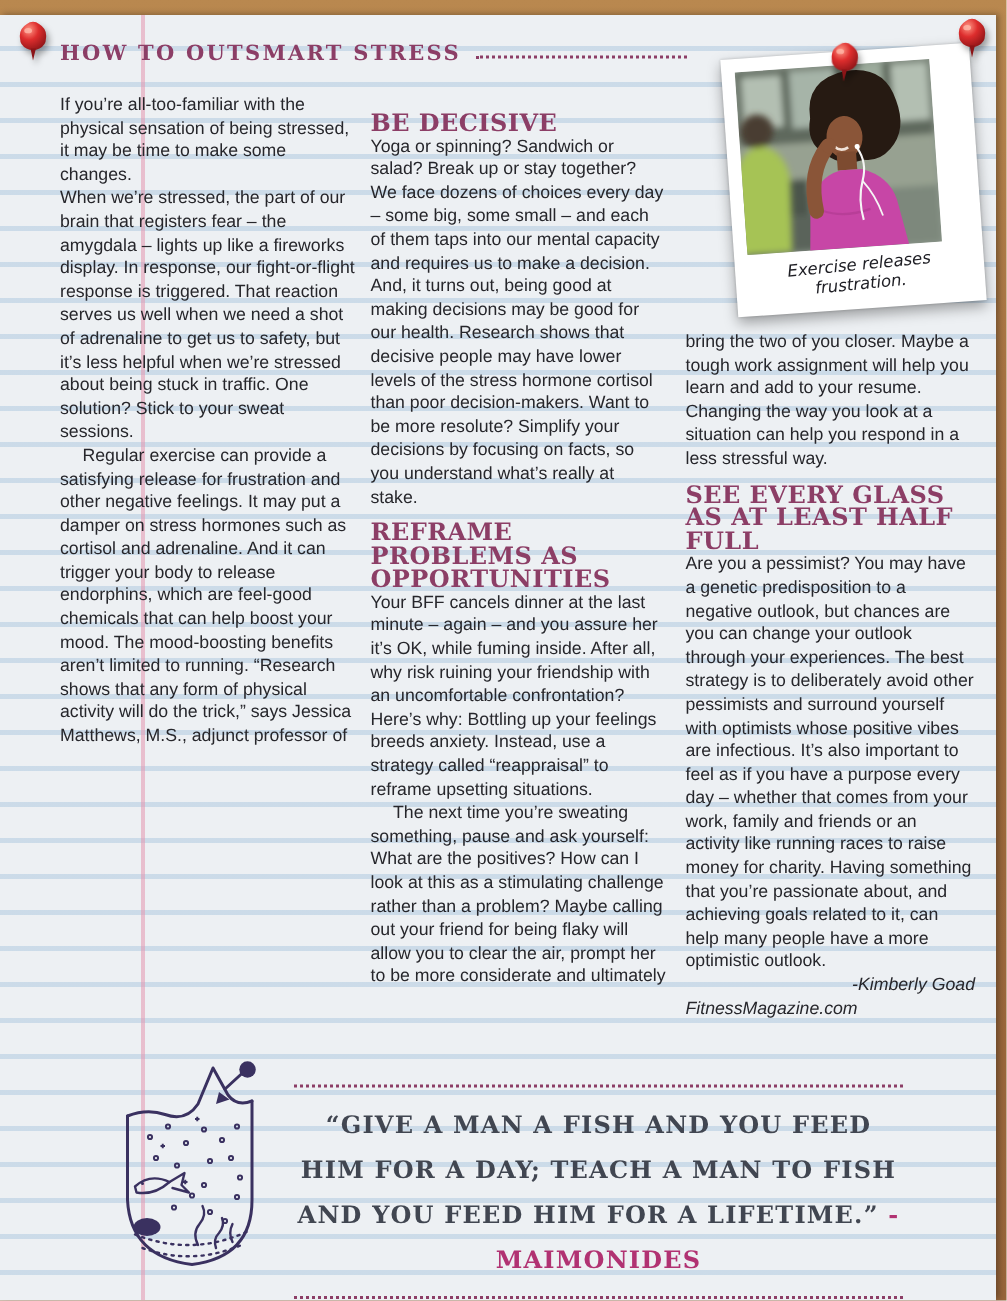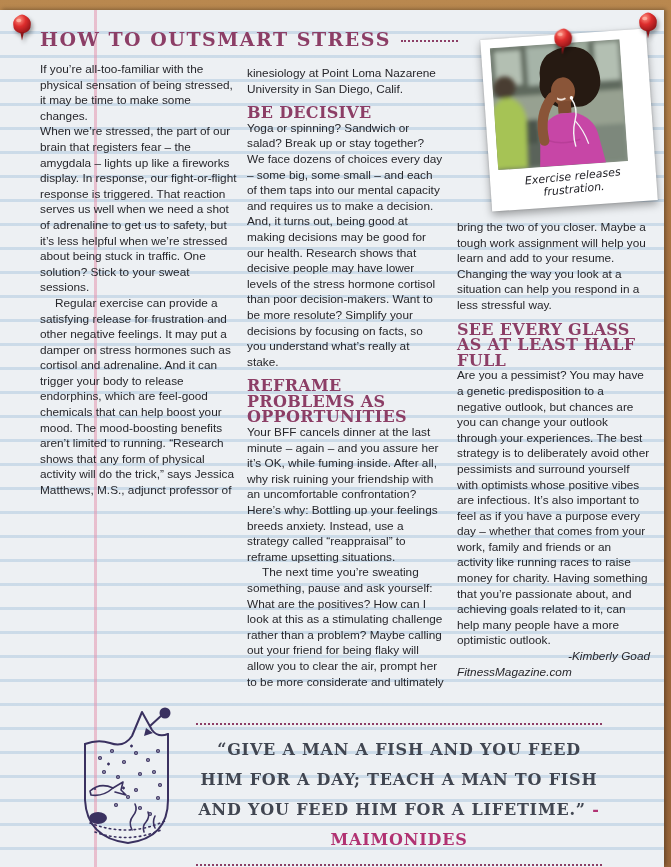--- a/index.html
+++ b/index.html
@@ -16,21 +16,21 @@
       linear-gradient(90deg, transparent 94px, rgba(228,150,175,.55) 94px, rgba(228,150,175,.55) 97px, transparent 97px),
       repeating-linear-gradient(180deg, transparent 0px, transparent 21px, rgba(150,185,215,.38) 21px, rgba(150,185,215,.38) 24px);
     box-shadow: 2px -1px 4px rgba(0,0,0,.3);
   }
   
   .title-row {
     position:absolute; left:40px; top:28px; width:418px;
     display:flex; align-items:center; gap:10px;
   }
   .title {
-    font-family:"DejaVu Serif", serif; font-weight:bold; font-size:19px;
+    font-family:"DejaVu Serif", serif; font-weight:bold; font-size:14px;
     letter-spacing:1.5px; color:#8c3e66; white-space:nowrap;
   }
   .leader { flex:1; height:0; border-bottom:2px dotted #8c3e66; margin-top:4px; }
 
   
   .col {
     position:absolute; width:197px;
     font-size:11.8px; line-height:15.6px; color:#26262b;
   }
   #col1 { left:40px;  top:62px; }
@@ -104,21 +104,20 @@
   <span class="leader"></span>
 </div>
 
 <div class="col" id="col1">
   <p>If you’re all-too-familiar with the physical sensation of being stressed, it may be time to make some changes.</p>
   <p>When we’re stressed, the part of our brain that registers fear – the amygdala – lights up like a fireworks display. In response, our fight-or-flight response is triggered. That reaction serves us well when we need a shot of adrenaline to get us to safety, but it’s less helpful when we’re stressed about being stuck in traffic. One solution? Stick to your sweat sessions.</p>
   <p class="ind">Regular exercise can provide a satisfying release for frustration and other negative feelings. It may put a damper on stress hormones such as cortisol and adrenaline. And it can trigger your body to release endorphins, which are feel-good chemicals that can help boost your mood. The mood-boosting benefits aren’t limited to running. “Research shows that any form of physical activity will do the trick,” says Jessica Matthews, M.S., adjunct professor of</p>
 </div>
 
 <div class="col" id="col2">
-  <p>kinesiology at Point Loma Nazarene University in San Diego, Calif.</p>
   <h3>BE DECISIVE</h3>
   <p>Yoga or spinning? Sandwich or salad? Break up or stay together? We face dozens of choices every day – some big, some small – and each of them taps into our mental capacity and requires us to make a decision. And, it turns out, being good at making decisions may be good for our health. Research shows that decisive people may have lower levels of the stress hormone cortisol than poor decision-makers. Want to be more resolute? Simplify your decisions by focusing on facts, so you understand what’s really at stake.</p>
   <h3>REFRAME PROBLEMS AS OPPORTUNITIES</h3>
   <p>Your BFF cancels dinner at the last minute – again – and you assure her it’s OK, while fuming inside. After all, why risk ruining your friendship with an uncomfortable confrontation? Here’s why: Bottling up your feelings breeds anxiety. Instead, use a strategy called “reappraisal” to reframe upsetting situations.</p>
   <p class="ind">The next time you’re sweating something, pause and ask yourself: What are the positives? How can I look at this as a stimulating challenge rather than a problem? Maybe calling out your friend for being flaky will allow you to clear the air, prompt her to be more considerate and ultimately</p>
 </div>
 
 <div class="col" id="col3">
   <p>bring the two of you closer. Maybe a tough work assignment will help you learn and add to your resume. Changing the way you look at a situation can help you respond in a less stressful way.</p>
   <h3>SEE EVERY GLASS AS AT LEAST HALF FULL</h3>

